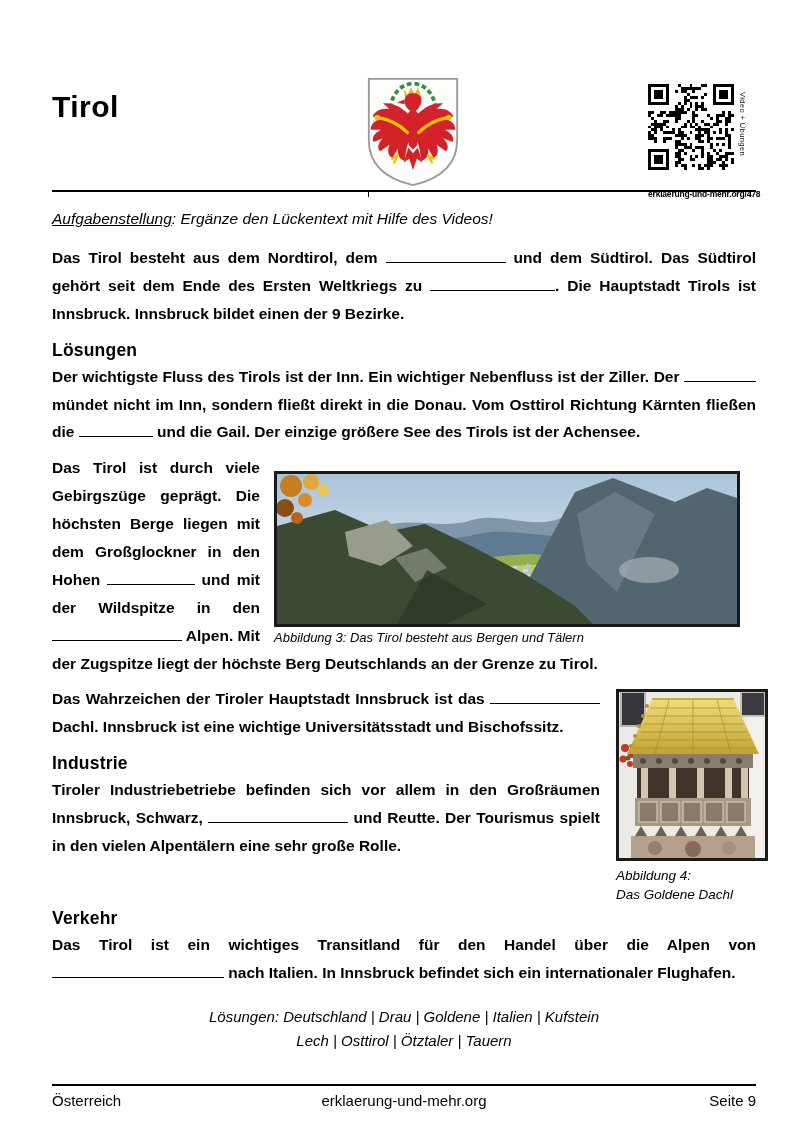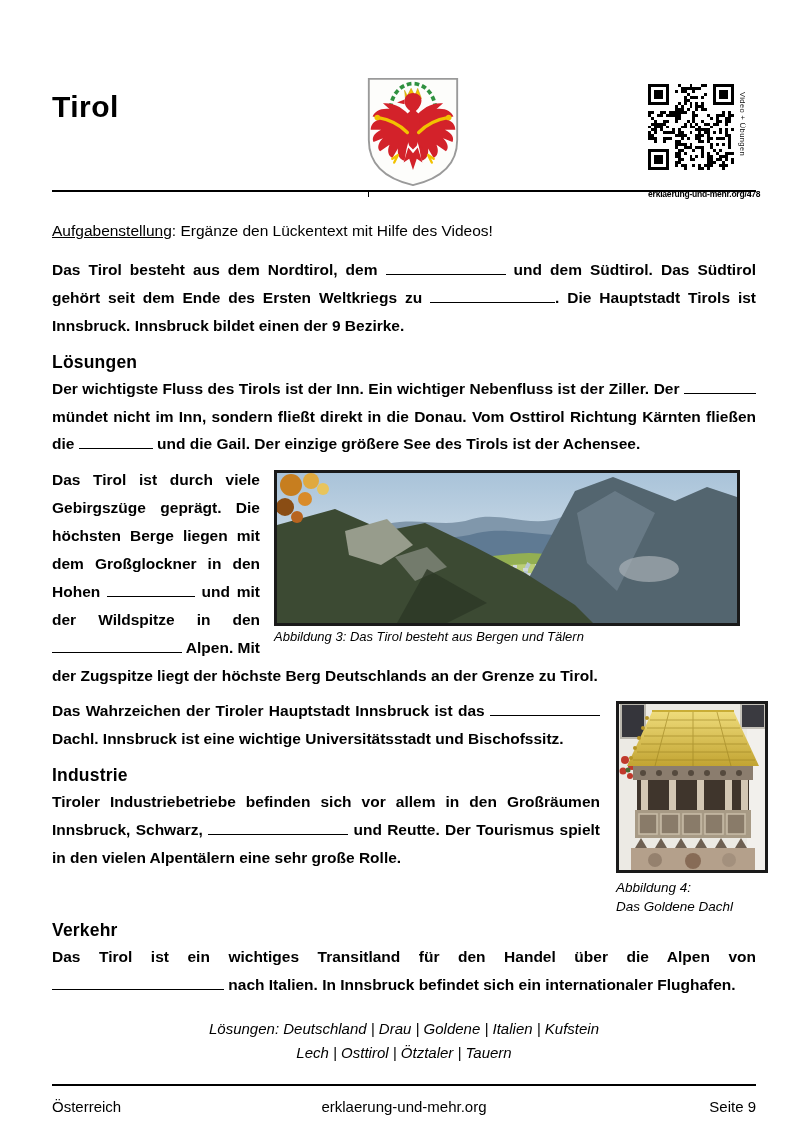--- a/index.html
+++ b/index.html
@@ -15,38 +15,38 @@
   .qr-block { position:absolute; left:648px; top:84px; }
   .qr-wrap { display:flex; align-items:flex-start; }
   .qr-svg { width:86px; height:86px; shape-rendering:crispEdges; }
   .qr-side { writing-mode:vertical-rl; font-size:7.5px; margin-left:4px; padding-top:8px; letter-spacing:.4px; color:#111; }
   .qr-caption { font-size:8.5px; font-weight:bold; margin-top:19px; letter-spacing:-.2px; white-space:nowrap; }
   .rule { position:absolute; left:52px; right:52px; top:190px; height:2px; background:#000; }
   .tick { position:absolute; top:190px; width:1px; height:7px; background:#000; }
   .tick1 { left:368px; } .tick2 { left:750px; }
   
   main { position:absolute; left:52px; right:52px; top:206px; }
-  .task { margin:16px 0 16px; font-size:15.5px; }
+  .task { margin:4px 0 16px; font-style:italic; font-size:15.5px; }
   .task-label { text-decoration:underline; }
   h2 { font-size:17.5px; margin:12px 0 2px; letter-spacing:.2px; }
   p.body { margin:0 0 8px; text-align:justify; font-size:15.5px; line-height:1.8;font-weight:bold; }
   .blank { display:inline-block; border-bottom:1.6px solid #000; height:.95em; vertical-align:baseline; }
   
   figure { margin:0; }
-  .fig3 { float:right; width:482px; margin:4px 0 0 14px; }
+  .fig3 { float:right; width:482px; margin:17px 0 0 14px; }
   .fig3 svg, .fig4 svg { display:block; border:3px solid #1a1a1a; }
   .fig3 figcaption { font-style:italic; font-size:13px; margin-top:3px; }
   .fig4 { float:right; width:140px; margin:4px 0 4px 16px; }
   .fig4 figcaption { font-style:italic; font-size:13.5px; line-height:1.35; margin-top:6px; }
   .clear-sec { clear:both; }
   .solutions { clear:both; text-align:center; font-style:italic; font-size:15px; line-height:1.6; margin:18px 0 0; }
   
   footer { position:absolute; left:52px; right:52px; top:1084px; }
   .footer-rule { height:2px; background:#000; }
-  .footer-row { display:flex; margin-top:12px; font-size:15px; }
+  .footer-row { display:flex; margin-top:6px; font-size:15px; }
   .footer-row .fl { flex:1; text-align:left; }
   .footer-row .fc { flex:1.6; text-align:center; }
   .footer-row .fr { flex:1; text-align:right; }
 </style>
 </head>
 <body>
 
 <div class="page">
 
   <div class="header">

